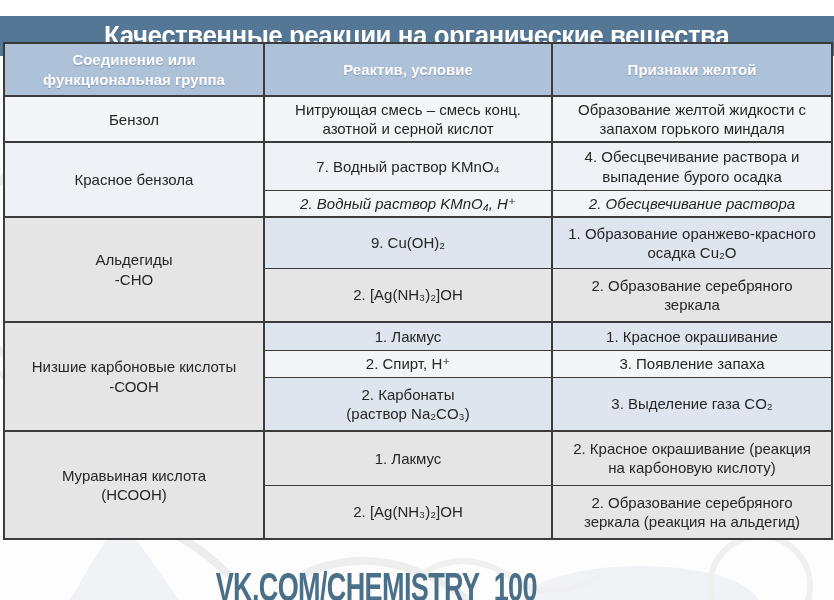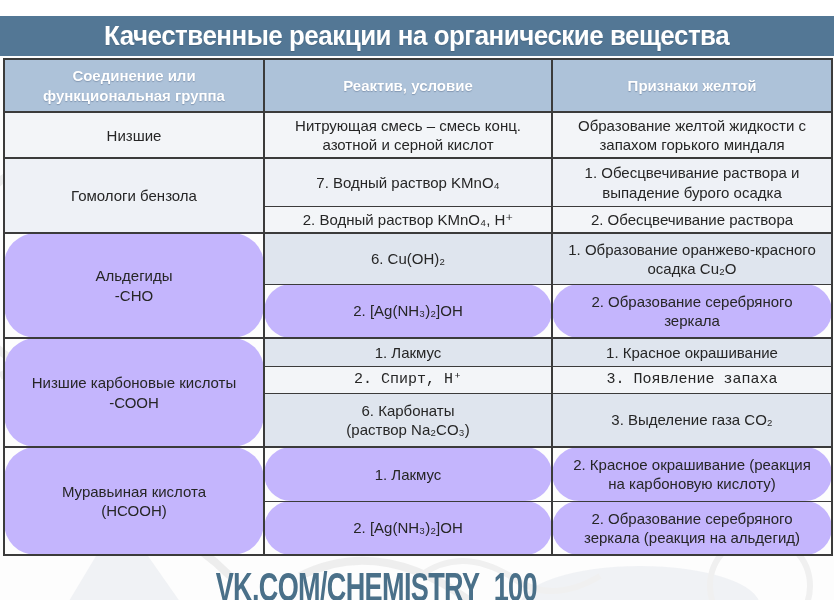--- a/index.html
+++ b/index.html
@@ -30,21 +30,21 @@
     font-size: 27px;
     font-weight: bold;
     letter-spacing: -0.5px;
     transform: scaleX(0.96);
     white-space: nowrap;
     text-shadow: 0 1px 1px rgba(0,0,0,0.15);
   }
 
   table.main {
     position: absolute;
-    left: 3px; top: 42px;
+    left: 3px; top: 26px;
     width: 828px;
     z-index: 2;
     border-collapse: collapse;
     table-layout: fixed;
   }
   table.main td, table.main th {
     border: 2px solid var(--border, #3b3b3b);
     text-align: center;
     vertical-align: middle;
     padding: 3px 10px;
@@ -59,26 +59,26 @@
     font-size: 15.5px;
     text-shadow: 0 1px 1px rgba(90,110,140,0.5);
   }
   
   .thin-b { border-bottom-width: 1px !important; }
   .thin-t { border-top-width: 1px !important; }
 
   .bg-a { background: var(--row-light, #f3f5f8); }
   .bg-b { background: #eef1f6; }
   .bg-c { background: var(--row-tint, #dfe5ee); }
-  .bg-d { background: #c4b5fd; border-radius: 32px; }
+  .bg-d { background: #e5e5e5; }
 
   tr.h53 { height: 53px; } tr.h46 { height: 46px; }
-  tr.h48 { height: 48px; } tr.h25 { height: 25px; }
+  tr.h48 { height: 48px; } tr.h25 { height: 25px; font-style: italic; }
   tr.h51 { height: 51px; } tr.h54 { height: 54px; }
-  tr.h28 { height: 28px; } tr.h27 { height: 27px; font-family: Liberation Mono, monospace; }
+  tr.h28 { height: 28px; } tr.h27 { height: 27px; }
 
   .footer-text {
     position: absolute;
     left: 0; top: 548px;
     width: 752px;
     text-align: center;
     z-index: 2;
   }
   .footer-text span {
     display: inline-block;
@@ -129,63 +129,63 @@
       <tr class="h53">
         <th>Соединение или
 функциональная группа</th>
         <th>Реактив, условие</th>
         <th>Признаки желтой</th>
       </tr>
     </thead>
     <tbody>
 
       <tr class="h46">
-        <td class="bg-a">Низшие</td>
+        <td class="bg-a">Бензол</td>
         <td class="bg-a">Нитрующая смесь – смесь конц.
 азотной и серной кислот</td>
         <td class="bg-a">Образование желтой жидкости с
 запахом горького миндаля</td>
       </tr>
 
       <tr class="h48">
-        <td class="bg-b" rowspan="2">Гомологи бензола</td>
+        <td class="bg-b" rowspan="2">Красное бензола</td>
         <td class="bg-b thin-b">7. Водный раствор KMnO₄</td>
-        <td class="bg-b thin-b">1. Обесцвечивание раствора и
+        <td class="bg-b thin-b">4. Обесцвечивание раствора и
 выпадение бурого осадка</td>
       </tr>
       <tr class="h25">
         <td class="bg-a thin-t">2. Водный раствор KMnO₄, H⁺</td>
         <td class="bg-a thin-t">2. Обесцвечивание раствора</td>
       </tr>
 
       <tr class="h51">
         <td class="bg-d" rowspan="2">Альдегиды
 -СНО</td>
-        <td class="bg-c thin-b">6. Cu(OH)₂</td>
+        <td class="bg-c thin-b">9. Cu(OH)₂</td>
         <td class="bg-c thin-b">1. Образование оранжево-красного
 осадка Cu₂O</td>
       </tr>
       <tr class="h54">
         <td class="bg-d thin-t">2. [Ag(NH₃)₂]OH</td>
         <td class="bg-d thin-t">2. Образование серебряного
 зеркала</td>
       </tr>
 
       <tr class="h28">
         <td class="bg-d" rowspan="3">Низшие карбоновые кислоты
 -СООН</td>
         <td class="bg-c thin-b">1. Лакмус</td>
         <td class="bg-c thin-b">1. Красное окрашивание</td>
       </tr>
       <tr class="h27">
         <td class="bg-a thin-t thin-b">2. Спирт, H⁺</td>
         <td class="bg-a thin-t thin-b">3. Появление запаха</td>
       </tr>
       <tr class="h54">
-        <td class="bg-c thin-t">6. Карбонаты
+        <td class="bg-c thin-t">2. Карбонаты
 (раствор Na₂CO₃)</td>
         <td class="bg-c thin-t">3. Выделение газа CO₂</td>
       </tr>
 
       <tr class="h54">
         <td class="bg-d" rowspan="2">Муравьиная кислота
 (НСООН)</td>
         <td class="bg-d thin-b">1. Лакмус</td>
         <td class="bg-d thin-b">2. Красное окрашивание (реакция
 на карбоновую кислоту)</td>

